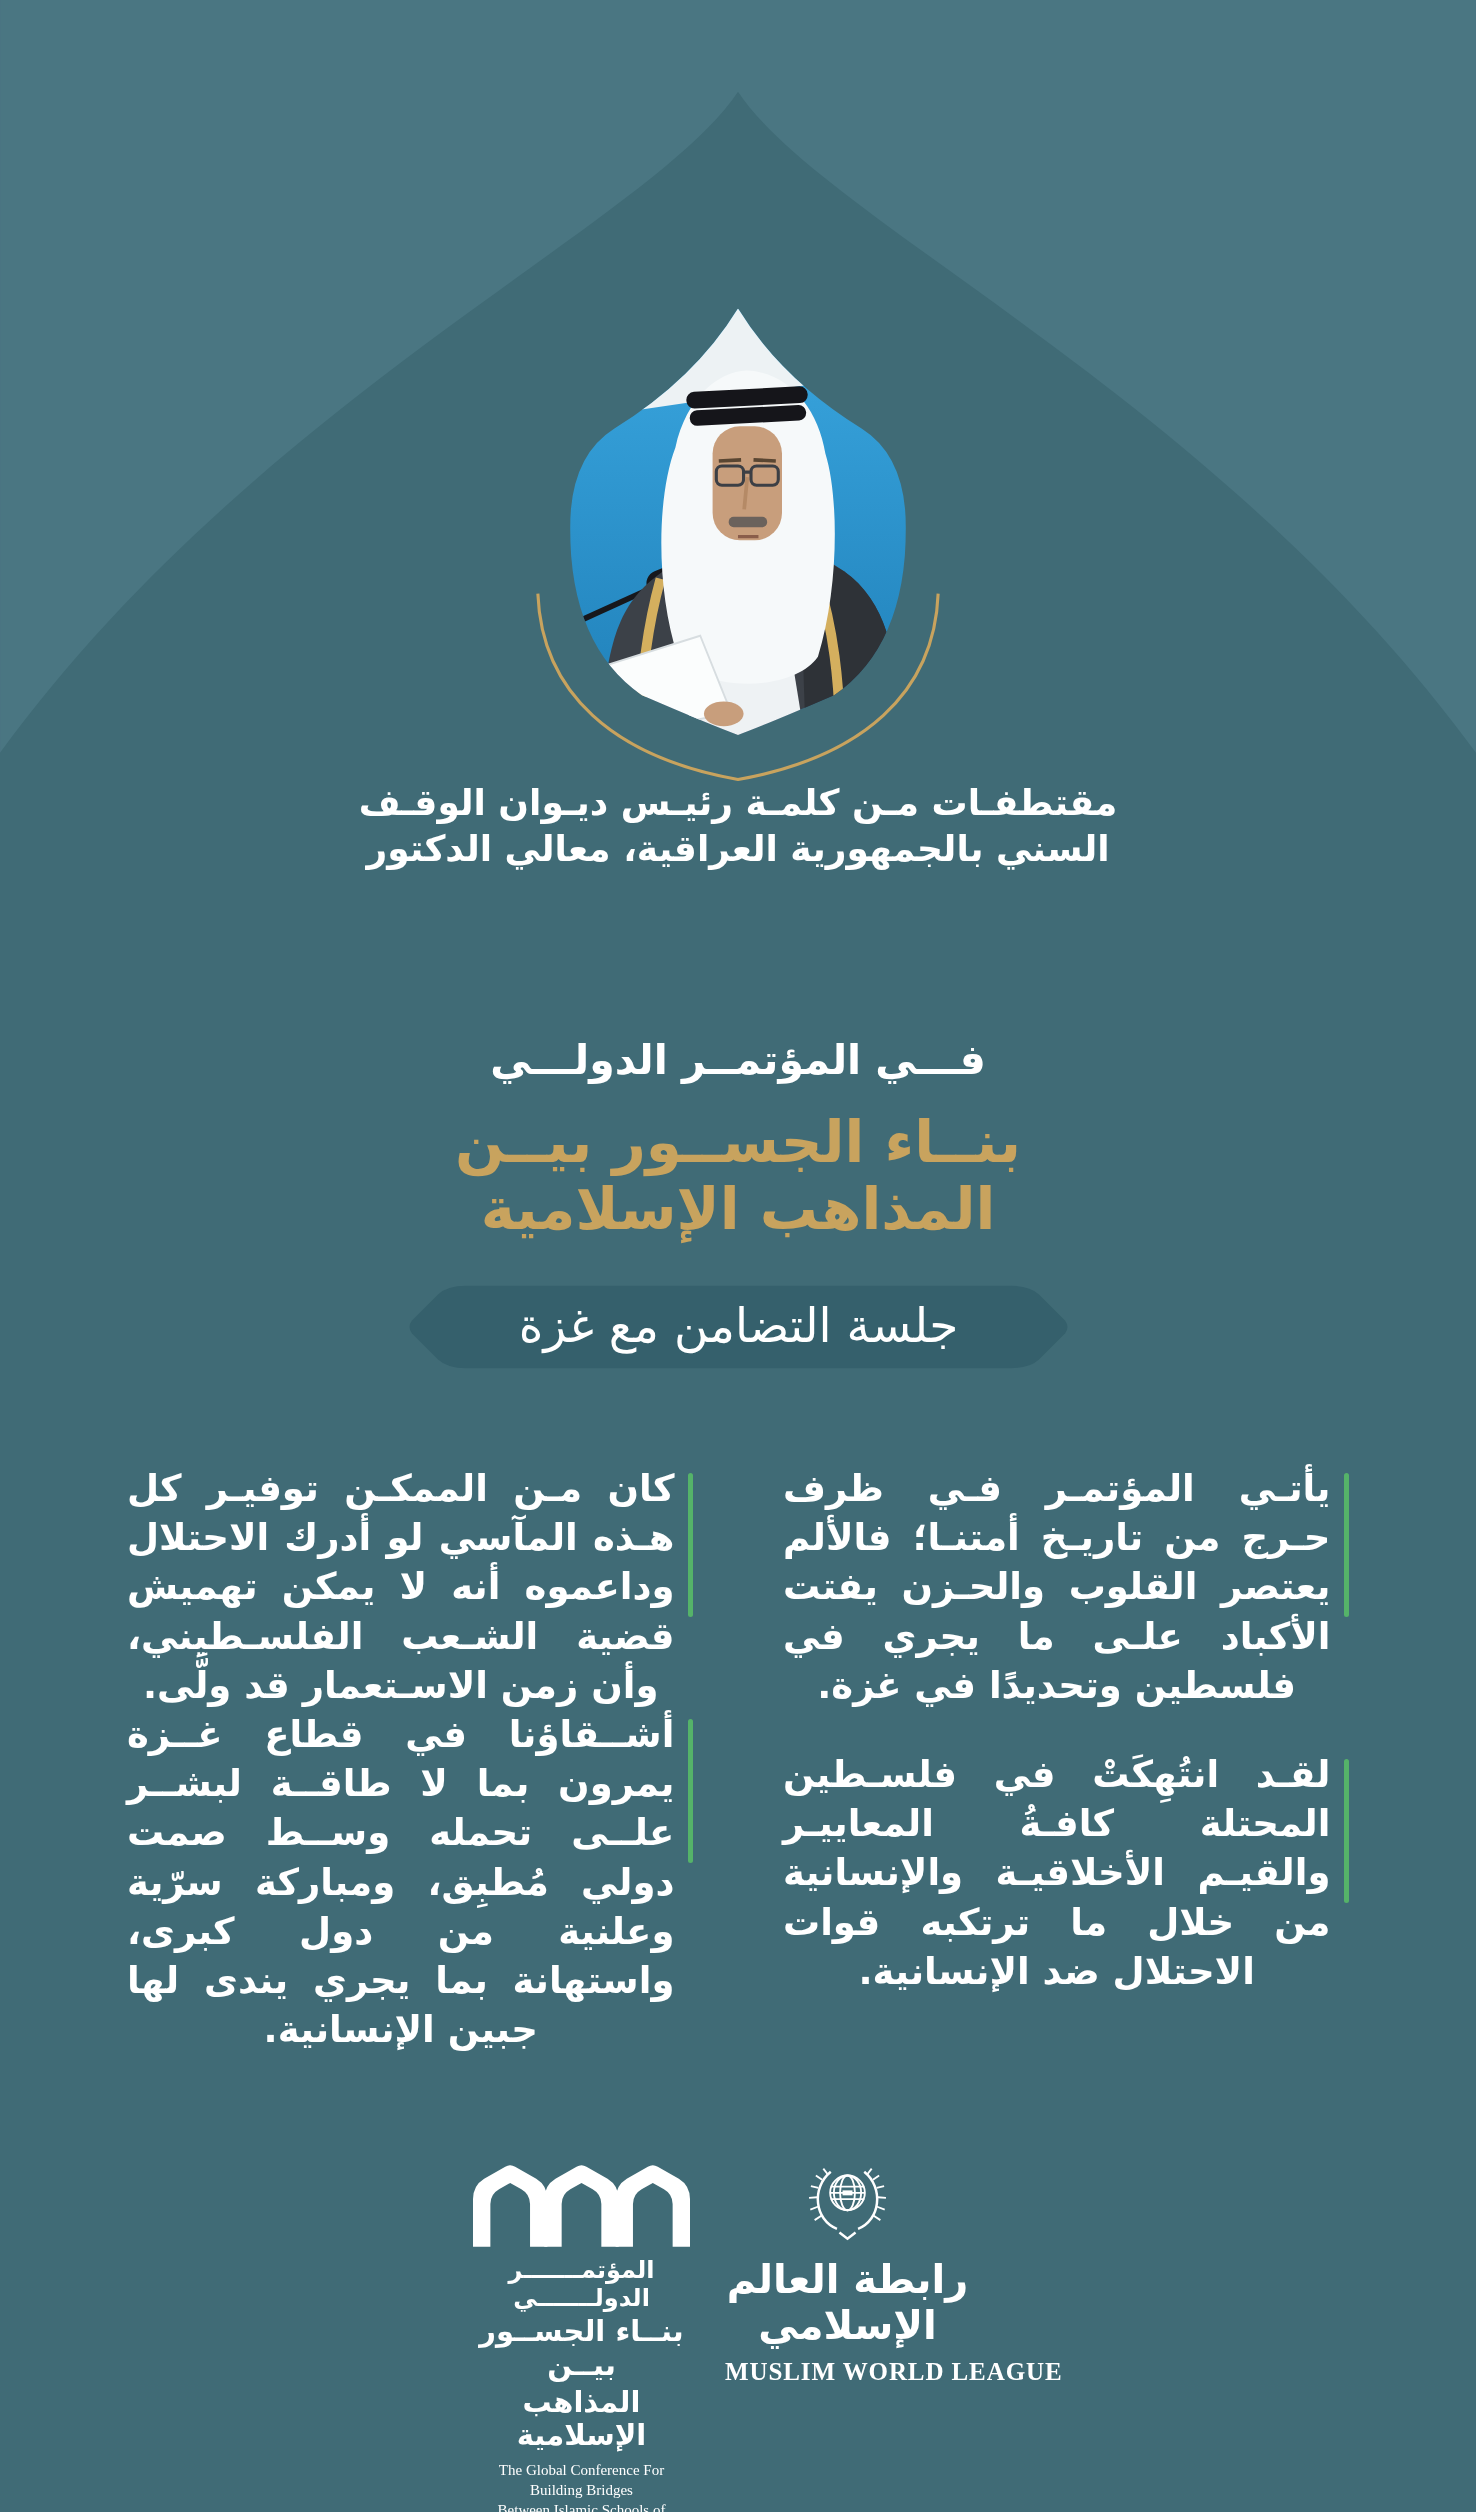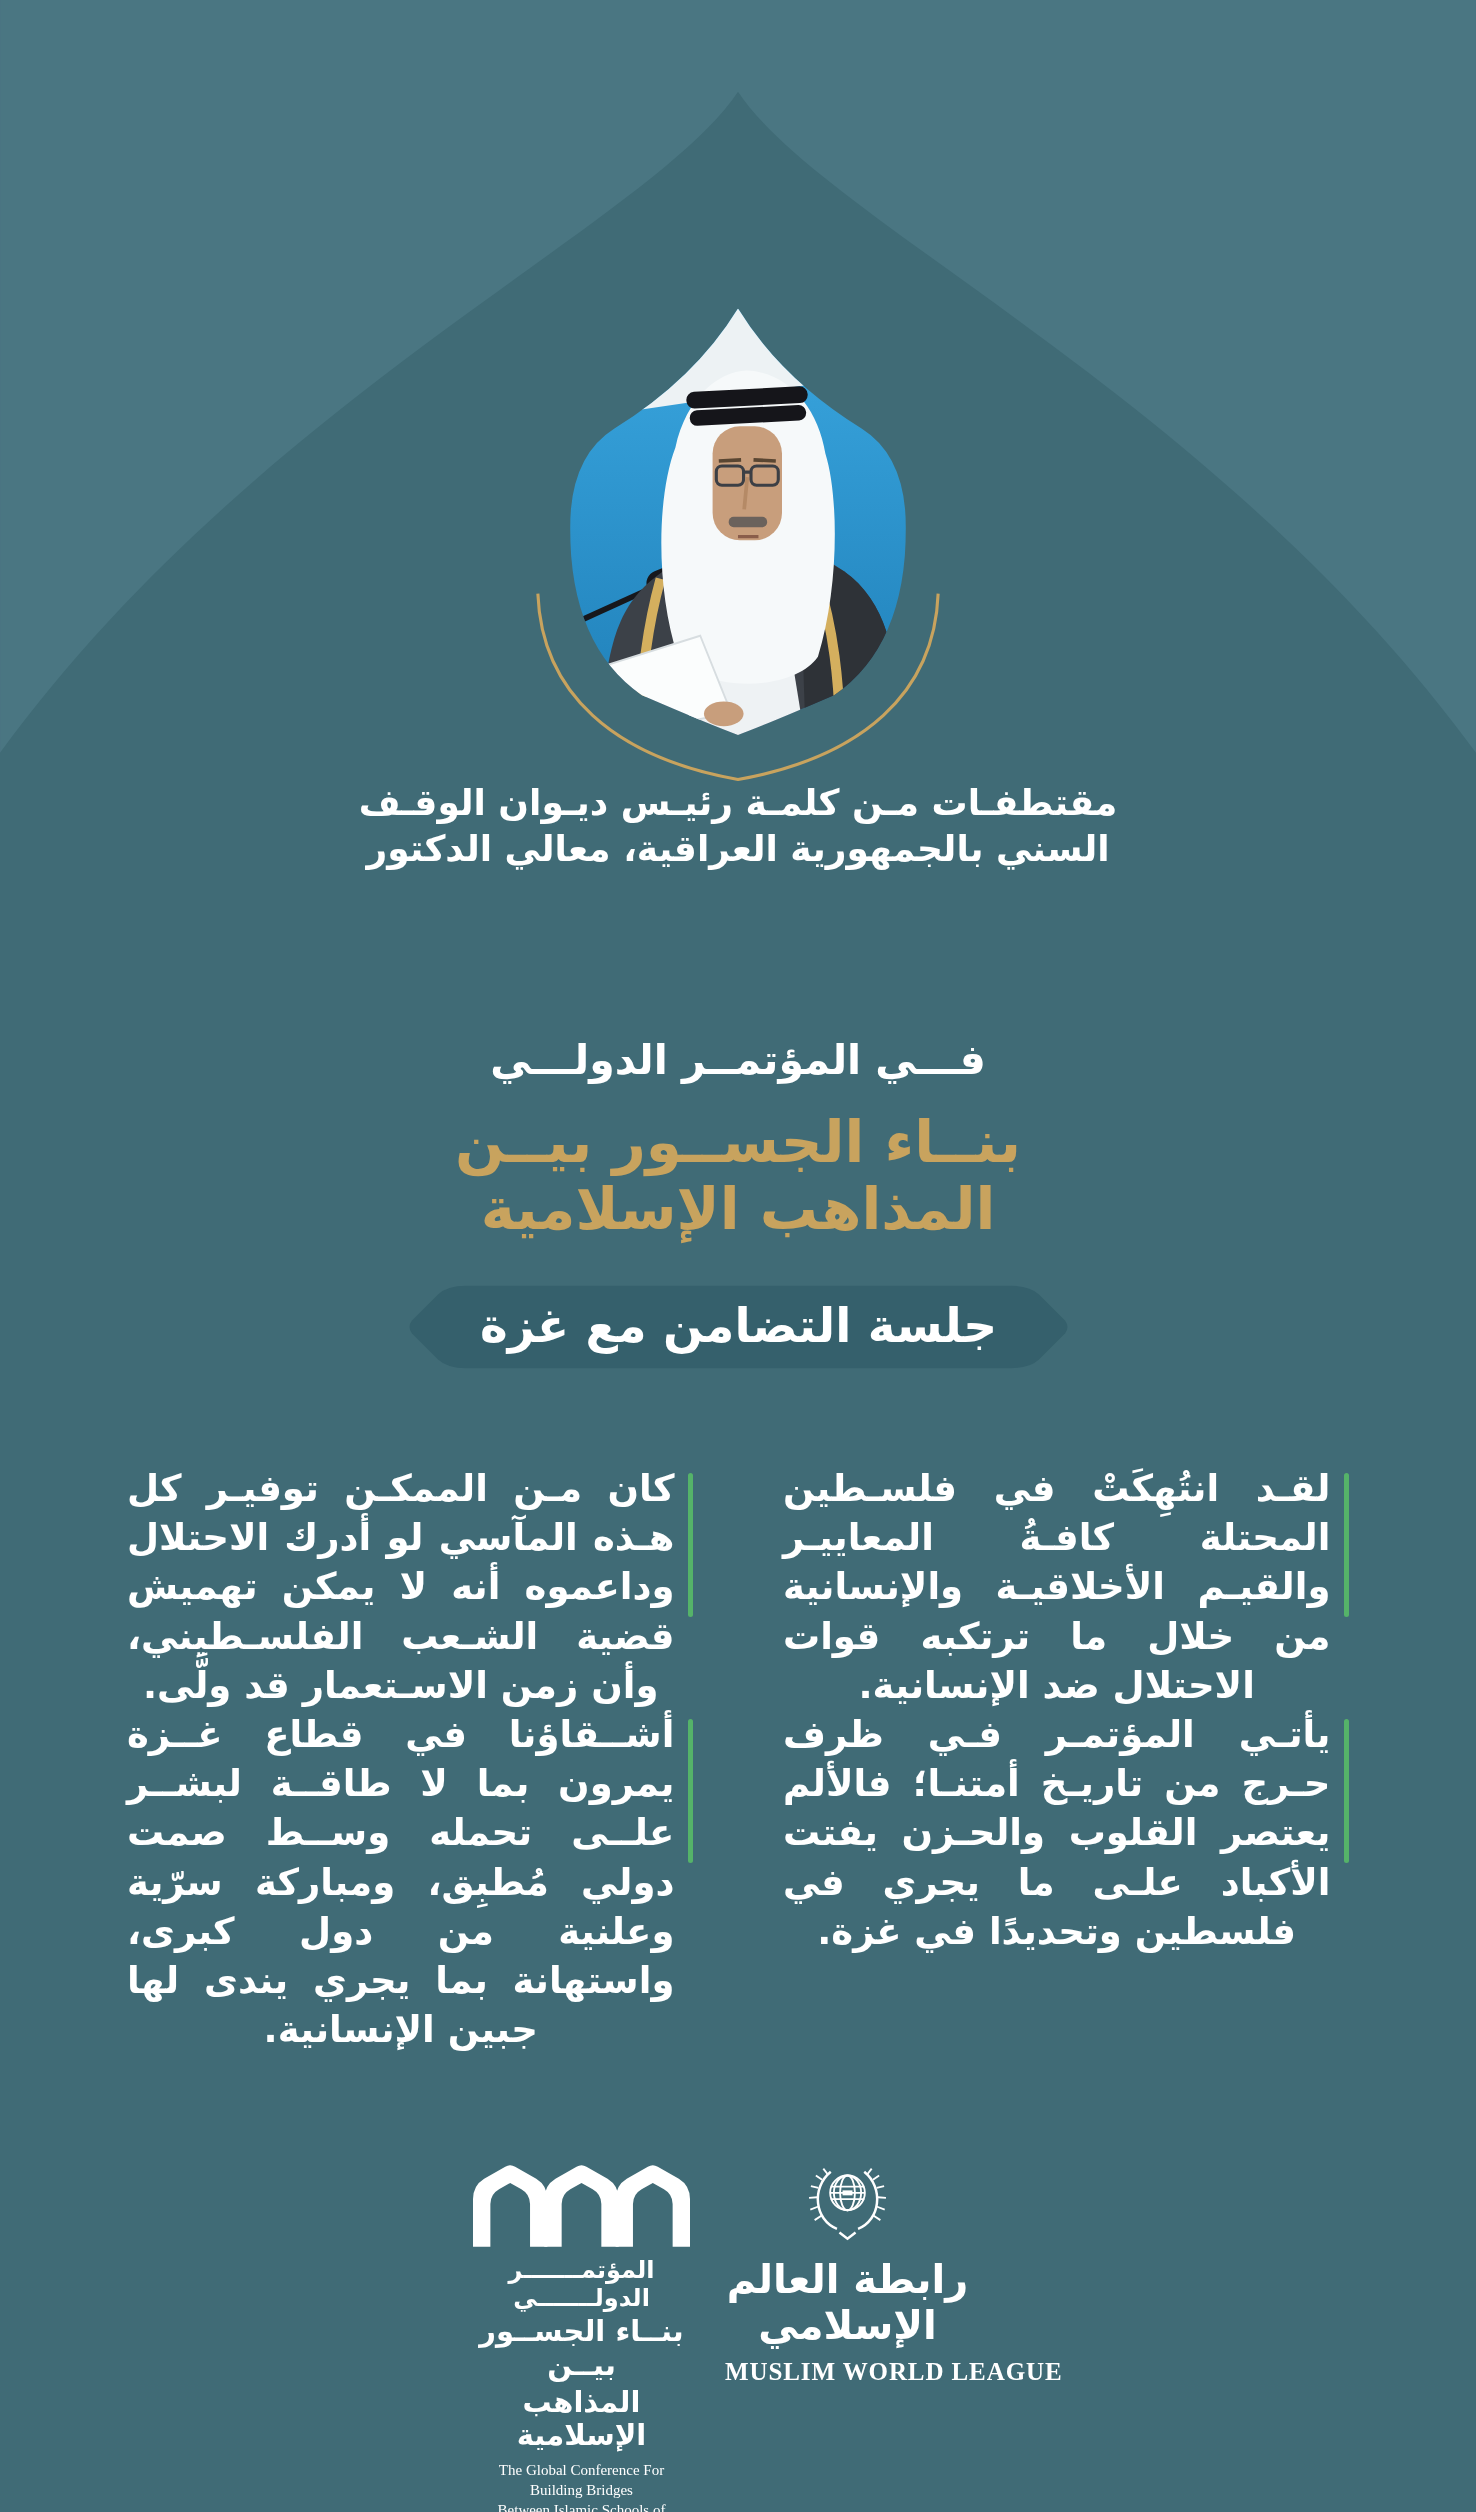--- a/index.html
+++ b/index.html
@@ -15,21 +15,21 @@
 
   .intro{top:780px;font-size:36px;font-weight:700;line-height:1.28;letter-spacing:0;}
   .speaker-name{top:891px;font-size:64px;font-weight:700;color:#55b369;}
   .conf-lead{top:1036px;font-size:41px;font-weight:700;}
   .conf-title{top:1109px;font-size:58px;font-weight:700;color:#c8a35e;line-height:1.16;}
 
   .ribbon{position:absolute;top:1282px;left:407px;width:663px;height:90px;}
   .ribbon svg{position:absolute;inset:0;}
   .ribbon .ribbon-label{
     position:absolute;inset:0;display:flex;align-items:center;justify-content:center;
-    font-size:47px;font-weight:700;color:#ffffff;padding-bottom:3.7px;
+    font-size:47px;font-weight:400;color:#ffffff;padding-bottom:3.7px;
   }
 
   .quotes{
     position:absolute;top:1464px;left:127px;width:1222px;
     direction:rtl;
     display:grid;grid-template-columns:1fr 1fr;
     column-gap:90px;row-gap:40px;
     align-items:start;
   }
   .quote{
@@ -139,27 +139,27 @@
 
   <div class="ribbon">
     <svg viewBox="0 0 1070 145" xmlns="http://www.w3.org/2000/svg">
       <path d="M95 6 L975 6 Q1005 6 1020 20 L1062 62 Q1070 72.5 1062 83 L1020 125 Q1005 139 975 139 L95 139 Q65 139 50 125 L8 83 Q0 72.5 8 62 L50 20 Q65 6 95 6 Z" fill="#35606c"></path>
     </svg>
     <div class="ribbon-label" dir="rtl">جلسة التضامن مع غزة</div>
   </div>
 
   <div class="quotes">
     <div>
+      <p class="quote" style="margin:0 0 40px 0;">
+        <span class="accent-bar"></span>
+        <span>يأتـي المؤتمـر فـي ظرف حـرج من تاريـخ أمتنـا؛ فالألم يعتصر القلوب والحـزن يفتت الأكباد علـى ما يجري في فلسطين وتحديدًا في غزة.</span>
+      </p>
       <p class="quote" style="margin:0;">
         <span class="accent-bar"></span>
         <span>لقـد انتُهِكَتْ في فلسـطين المحتلة كافـةُ المعاييـر والقيـم الأخلاقيـة والإنسانية من خلال ما ترتكبه قوات الاحتلال ضد الإنسانية.</span>
-      </p>
-      <p class="quote" style="margin:0 0 40px 0;">
-        <span class="accent-bar"></span>
-        <span>يأتـي المؤتمـر فـي ظرف حـرج من تاريـخ أمتنـا؛ فالألم يعتصر القلوب والحـزن يفتت الأكباد علـى ما يجري في فلسطين وتحديدًا في غزة.</span>
       </p>
     </div>
     <div>
       <p class="quote" style="margin:0;">
         <span class="accent-bar"></span>
         <span>كان مـن الممكـن توفيـر كل هـذه المآسي لو أدرك الاحتلال وداعموه أنه لا يمكن تهميش قضية الشـعب الفلسـطيني، وأن زمن الاسـتعمار قد ولَّى.</span>
       </p>
       <p class="quote" style="margin:0 0 40px 0;">
         <span class="accent-bar"></span>
         <span>أشــقاؤنا في قطاع غــزة يمرون بما لا طاقــة لبشــر علــى تحمله وســط صمت دولي مُطبِق، ومباركة سرّية وعلنية من دول كبرى، واستهانة بما يجري يندى لها جبين الإنسانية.</span>

